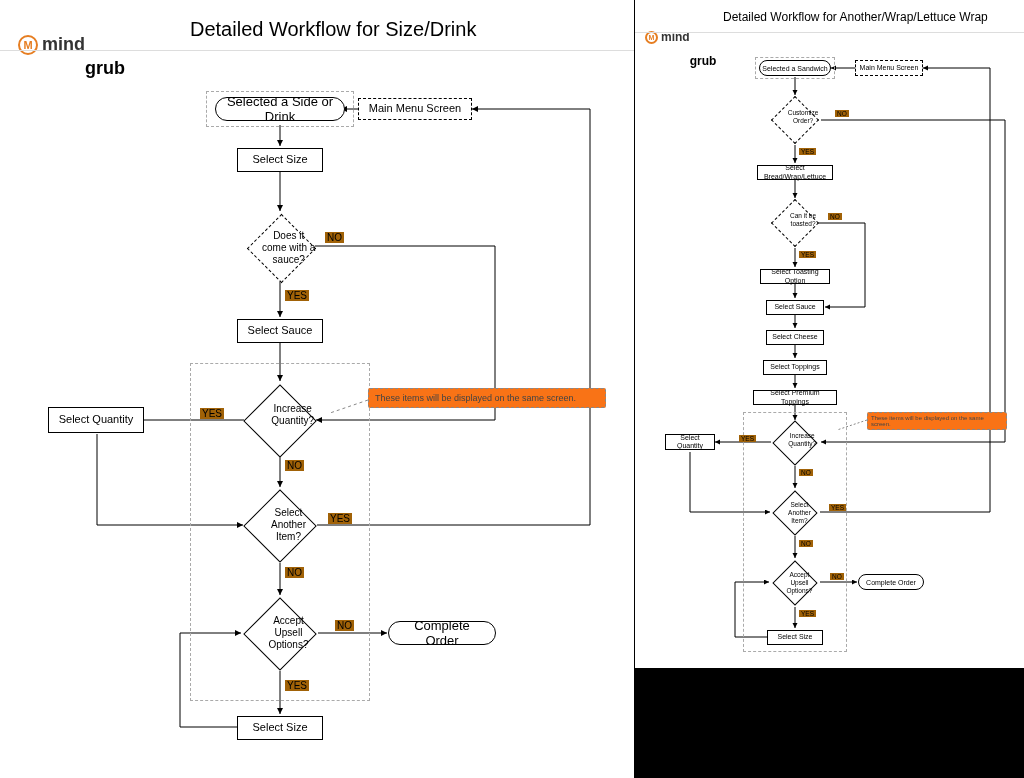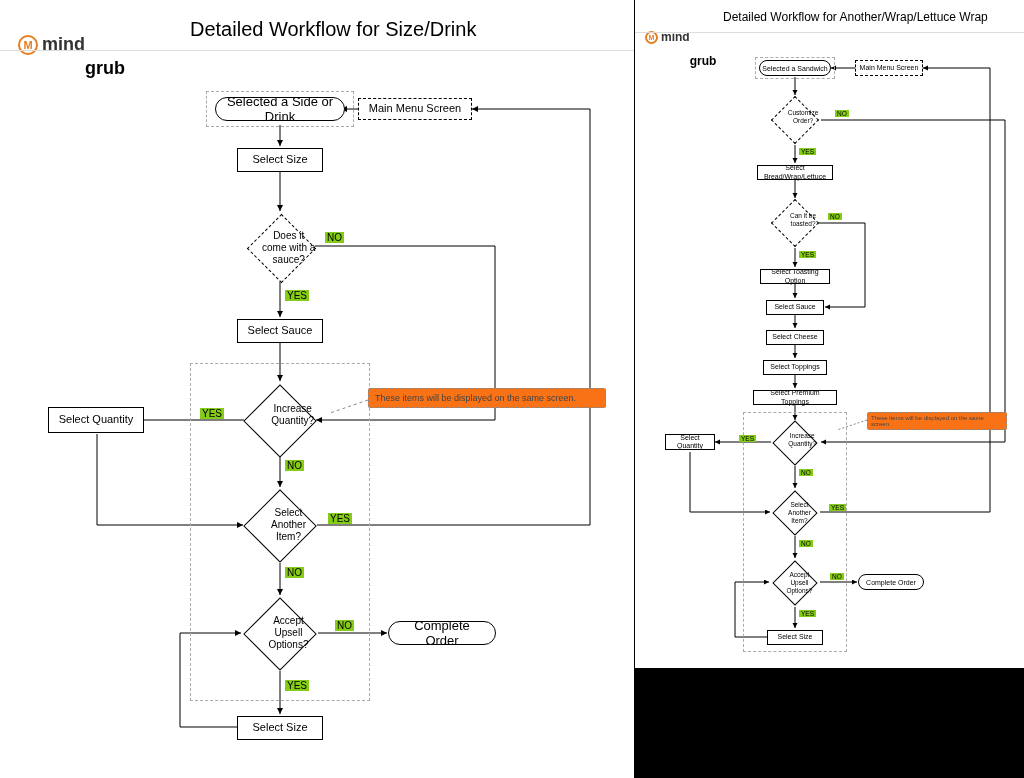--- a/index.html
+++ b/index.html
@@ -108,21 +108,21 @@
     transform: rotate(-45deg);
     font-size: 10px;
     text-align: center;
     line-height: 1.2;
     width: 120%;
   }
   .edge-label {
     position: absolute;
     font-size: 10px;
     color: #000;
-    background: #84cc16;
+    background: #a16207;
     padding: 0 2px;
   }
   .note {
     position: absolute;
     border: 1px dashed #888;
     font-size: 9px;
     padding: 4px 6px;
     border-radius: 2px;
     color: #444;
     background: #f97316;

